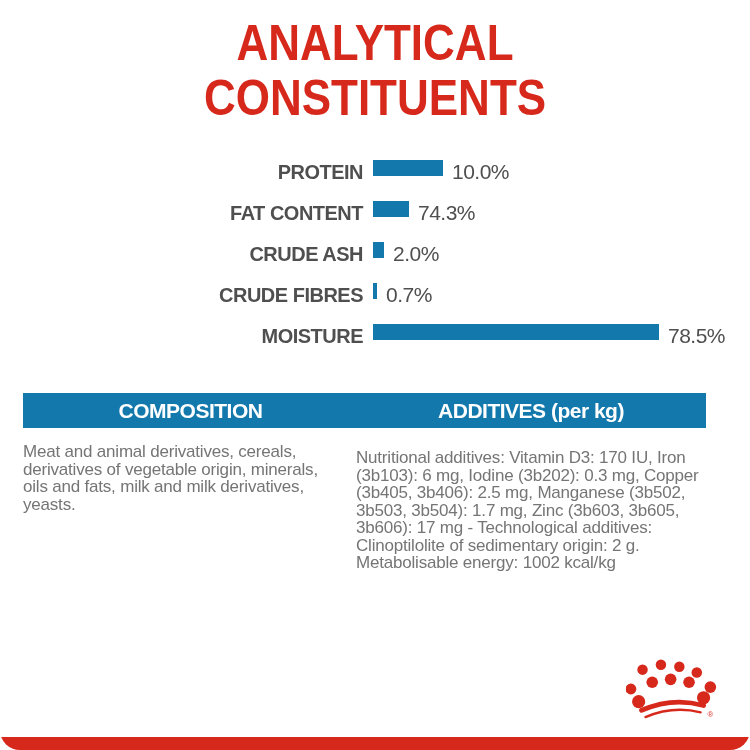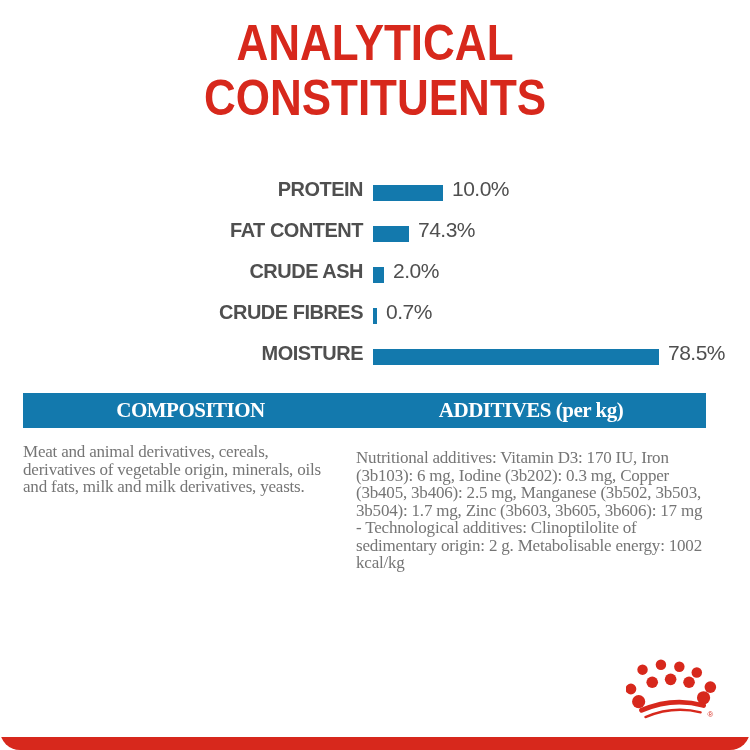--- a/index.html
+++ b/index.html
@@ -31,21 +31,21 @@
 
   
   .chart {
     position: absolute;
     top: 160px;
     left: 0;
     width: 750px;
   }
   .chart-row {
     display: flex;
-    align-items: flex-end;
+    align-items: flex-start;
     height: 41px;
   }
   .chart-label {
     flex: 0 0 363px;
     width: 363px;
     text-align: right;
     color: var(--label-gray);
     font-weight: bold;
     font-size: 21px;
     letter-spacing: -0.5px;
@@ -64,21 +64,20 @@
     font-weight: normal;
     font-size: 21px;
     letter-spacing: -0.5px;
     white-space: nowrap;
   }
 
   
   .col {
     position: absolute;
     top: 393px;
-    font-family: Liberation Serif, serif;
   }
   .col-left  { left: 23px;  width: 335px; }
   .col-right { left: 356px; width: 350px; }
   .col-header {
     height: 35px;
     line-height: 35px;
     background: var(--accent-blue);
     color: #ffffff;
     font-weight: bold;
     font-size: 21px;

